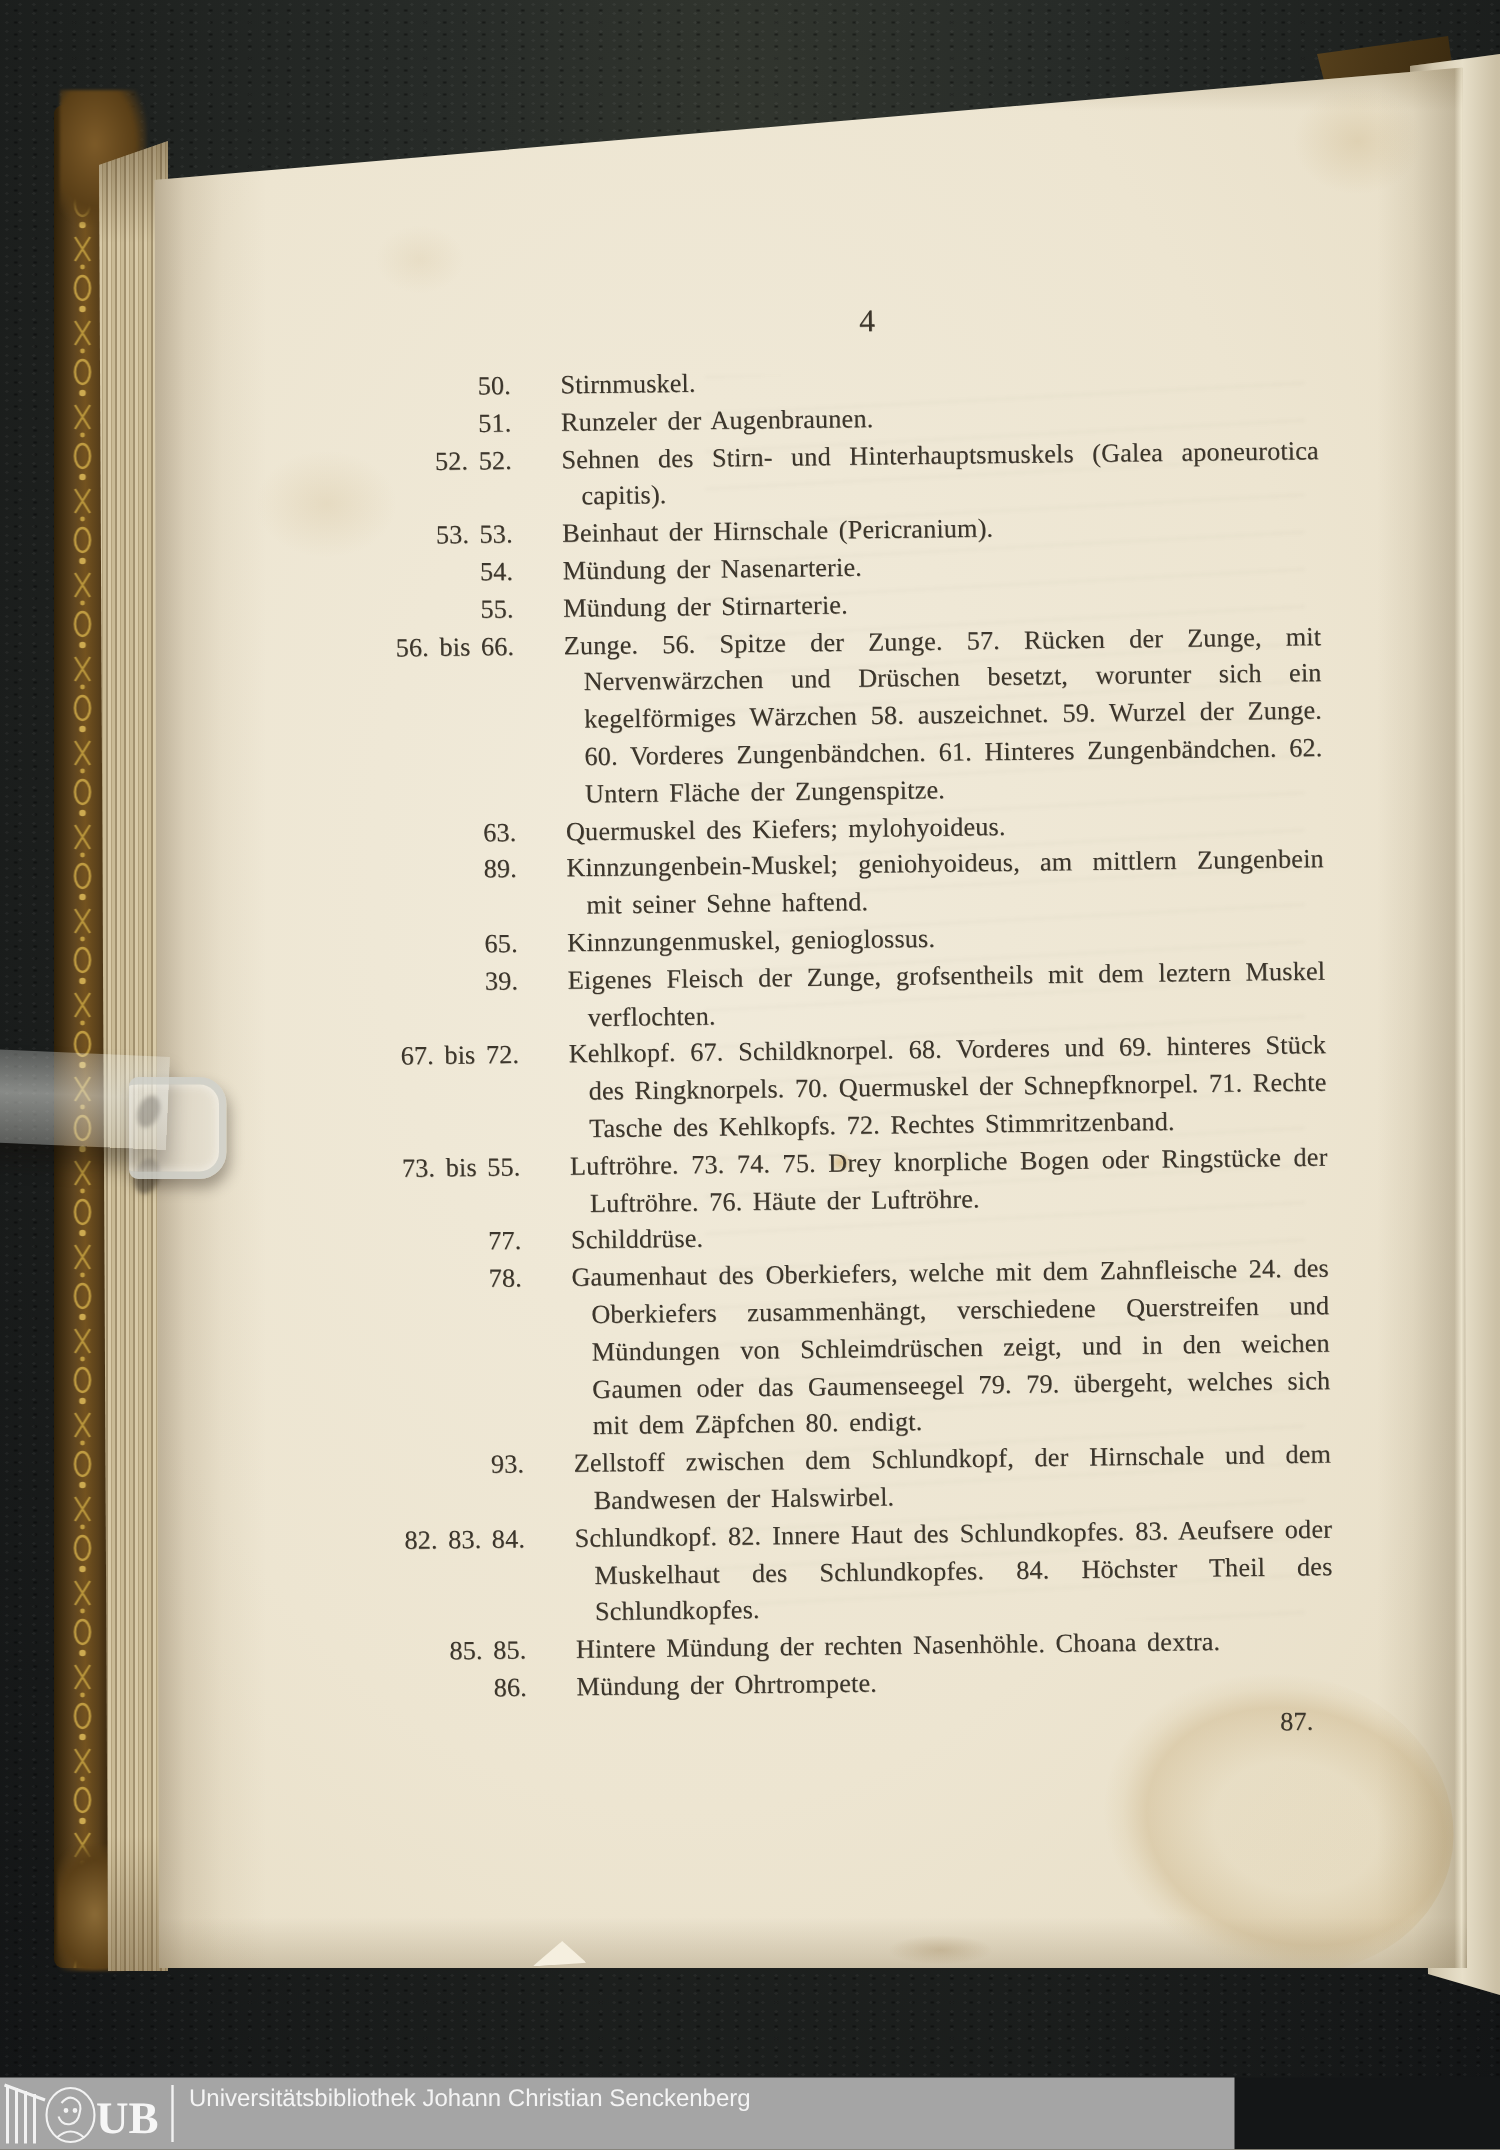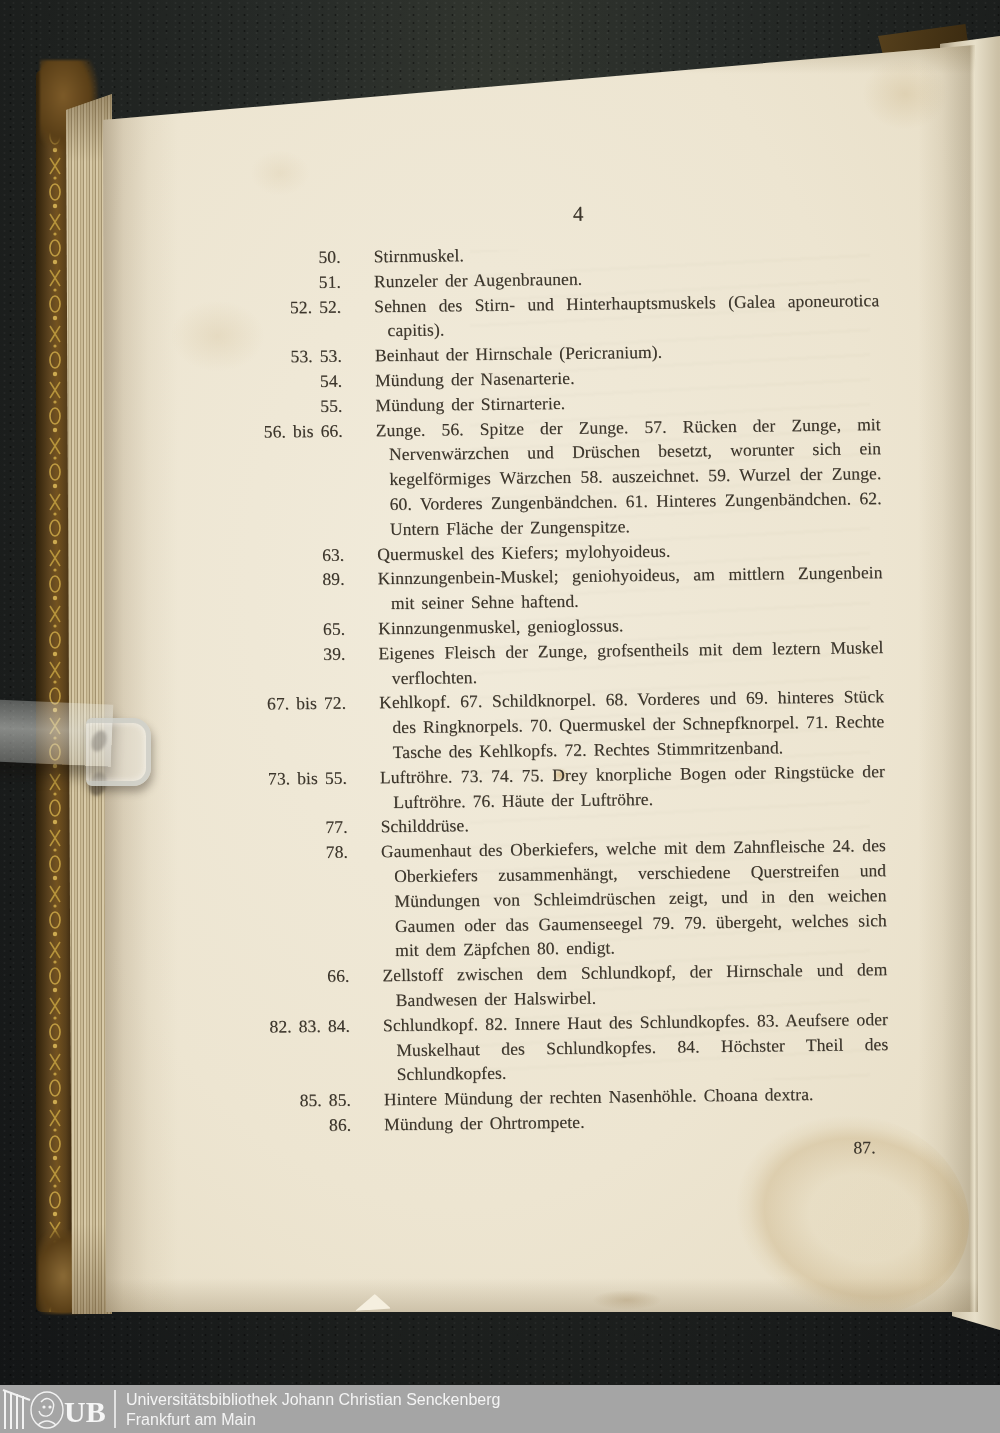--- a/index.html
+++ b/index.html
@@ -94,24 +94,24 @@
     box-shadow:0 12px 14px rgba(18,14,9,.38);}
   .clip-hook{position:absolute;left:86px;top:718px;width:60px;height:58px;
     border:5px solid rgba(206,207,200,.78);border-left:none;border-radius:6px 18px 18px 6px;
     background:rgba(236,237,233,.32);
     box-shadow:2px 6px 9px rgba(40,32,22,.35), inset 0 0 7px rgba(255,255,255,.55);}
   .clip-mark1,.clip-mark2{position:absolute;background:rgba(55,48,40,.45);filter:blur(1.5px);border-radius:50%;}
   .clip-mark1{left:92px;top:730px;width:14px;height:22px;transform:rotate(20deg);}
   .clip-mark2{left:90px;top:772px;width:16px;height:24px;transform:rotate(15deg);}
 
   
-  .banner{position:absolute;left:0;bottom:0;width:1000px;height:48px;background:#a5a5a5;}
+  .banner{position:absolute;left:0;bottom:0;width:823px;height:48px;background:#a5a5a5;}
   .banner-logo{position:absolute;left:0;top:0;}
   .banner-text{position:absolute;left:126px;top:5px;color:#f4f4f4;
-    font-family:"Liberation Sans","DejaVu Sans",sans-serif;font-size:16px;line-height:19.5px;}
+    font-family:"Liberation Sans","DejaVu Sans",sans-serif;font-size:16px;line-height:19.5px;text-align:center;}
 </style>
 </head>
 <body>
 
 <div class="scene">
   <div class="leather-bg"></div>
   <div class="cover-corner"></div>
   <div class="under-page"></div>
 
   <div class="spine">
@@ -203,21 +203,21 @@
           </div>
           <div class="row">
             <div class="num">77.</div>
             <div class="txt">Schilddrüse.</div>
           </div>
           <div class="row">
             <div class="num">78.</div>
             <div class="txt">Gaumenhaut des Oberkiefers, welche mit dem Zahnfleische 24. des Oberkiefers zusammenhängt, verschiedene Querstreifen und Mündungen von Schleimdrüschen zeigt, und in den weichen Gaumen oder das Gaumenseegel 79. 79. übergeht, welches sich mit dem Zäpfchen 80. endigt.</div>
           </div>
           <div class="row">
-            <div class="num">66.</div>
+            <div class="num">93.</div>
             <div class="txt">Zellstoff zwischen dem Schlundkopf, der Hirnschale und dem Bandwesen der Halswirbel.</div>
           </div>
           <div class="row">
             <div class="num">82. 83. 84.</div>
             <div class="txt">Schlundkopf. 82. Innere Haut des Schlundkopfes. 83. Aeufsere oder Muskelhaut des Schlundkopfes. 84. Höchster Theil des Schlundkopfes.</div>
           </div>
           <div class="row">
             <div class="num">85. 85.</div>
             <div class="txt">Hintere Mündung der rechten Nasenhöhle. Choana dextra.</div>
           </div>
@@ -250,15 +250,14 @@
       <path d="M41 17 q5 -6 10 -2 q4 3 2 9 q-1 6 -6 7 q-6 1 -8 -5"></path>
       <path d="M38 40 q9 -8 18 0"></path>
       <circle cx="44" cy="22" r="0.9" fill="#f2f2f2"></circle>
       <circle cx="50" cy="22" r="0.9" fill="#f2f2f2"></circle>
     </g>
     <text x="64" y="37" font-family="Liberation Serif, DejaVu Serif, serif" font-size="30" font-weight="bold" fill="#f6f6f6">UB</text>
     <line x1="115" y1="5" x2="115" y2="43" stroke="#f2f2f2" stroke-width="1.6"></line>
   </svg>
   <div class="banner-text">
     <div>Universitätsbibliothek Johann Christian Senckenberg</div>
-    <div>Frankfurt am Main</div>
   </div>
 </div>
 
 </body></html>

